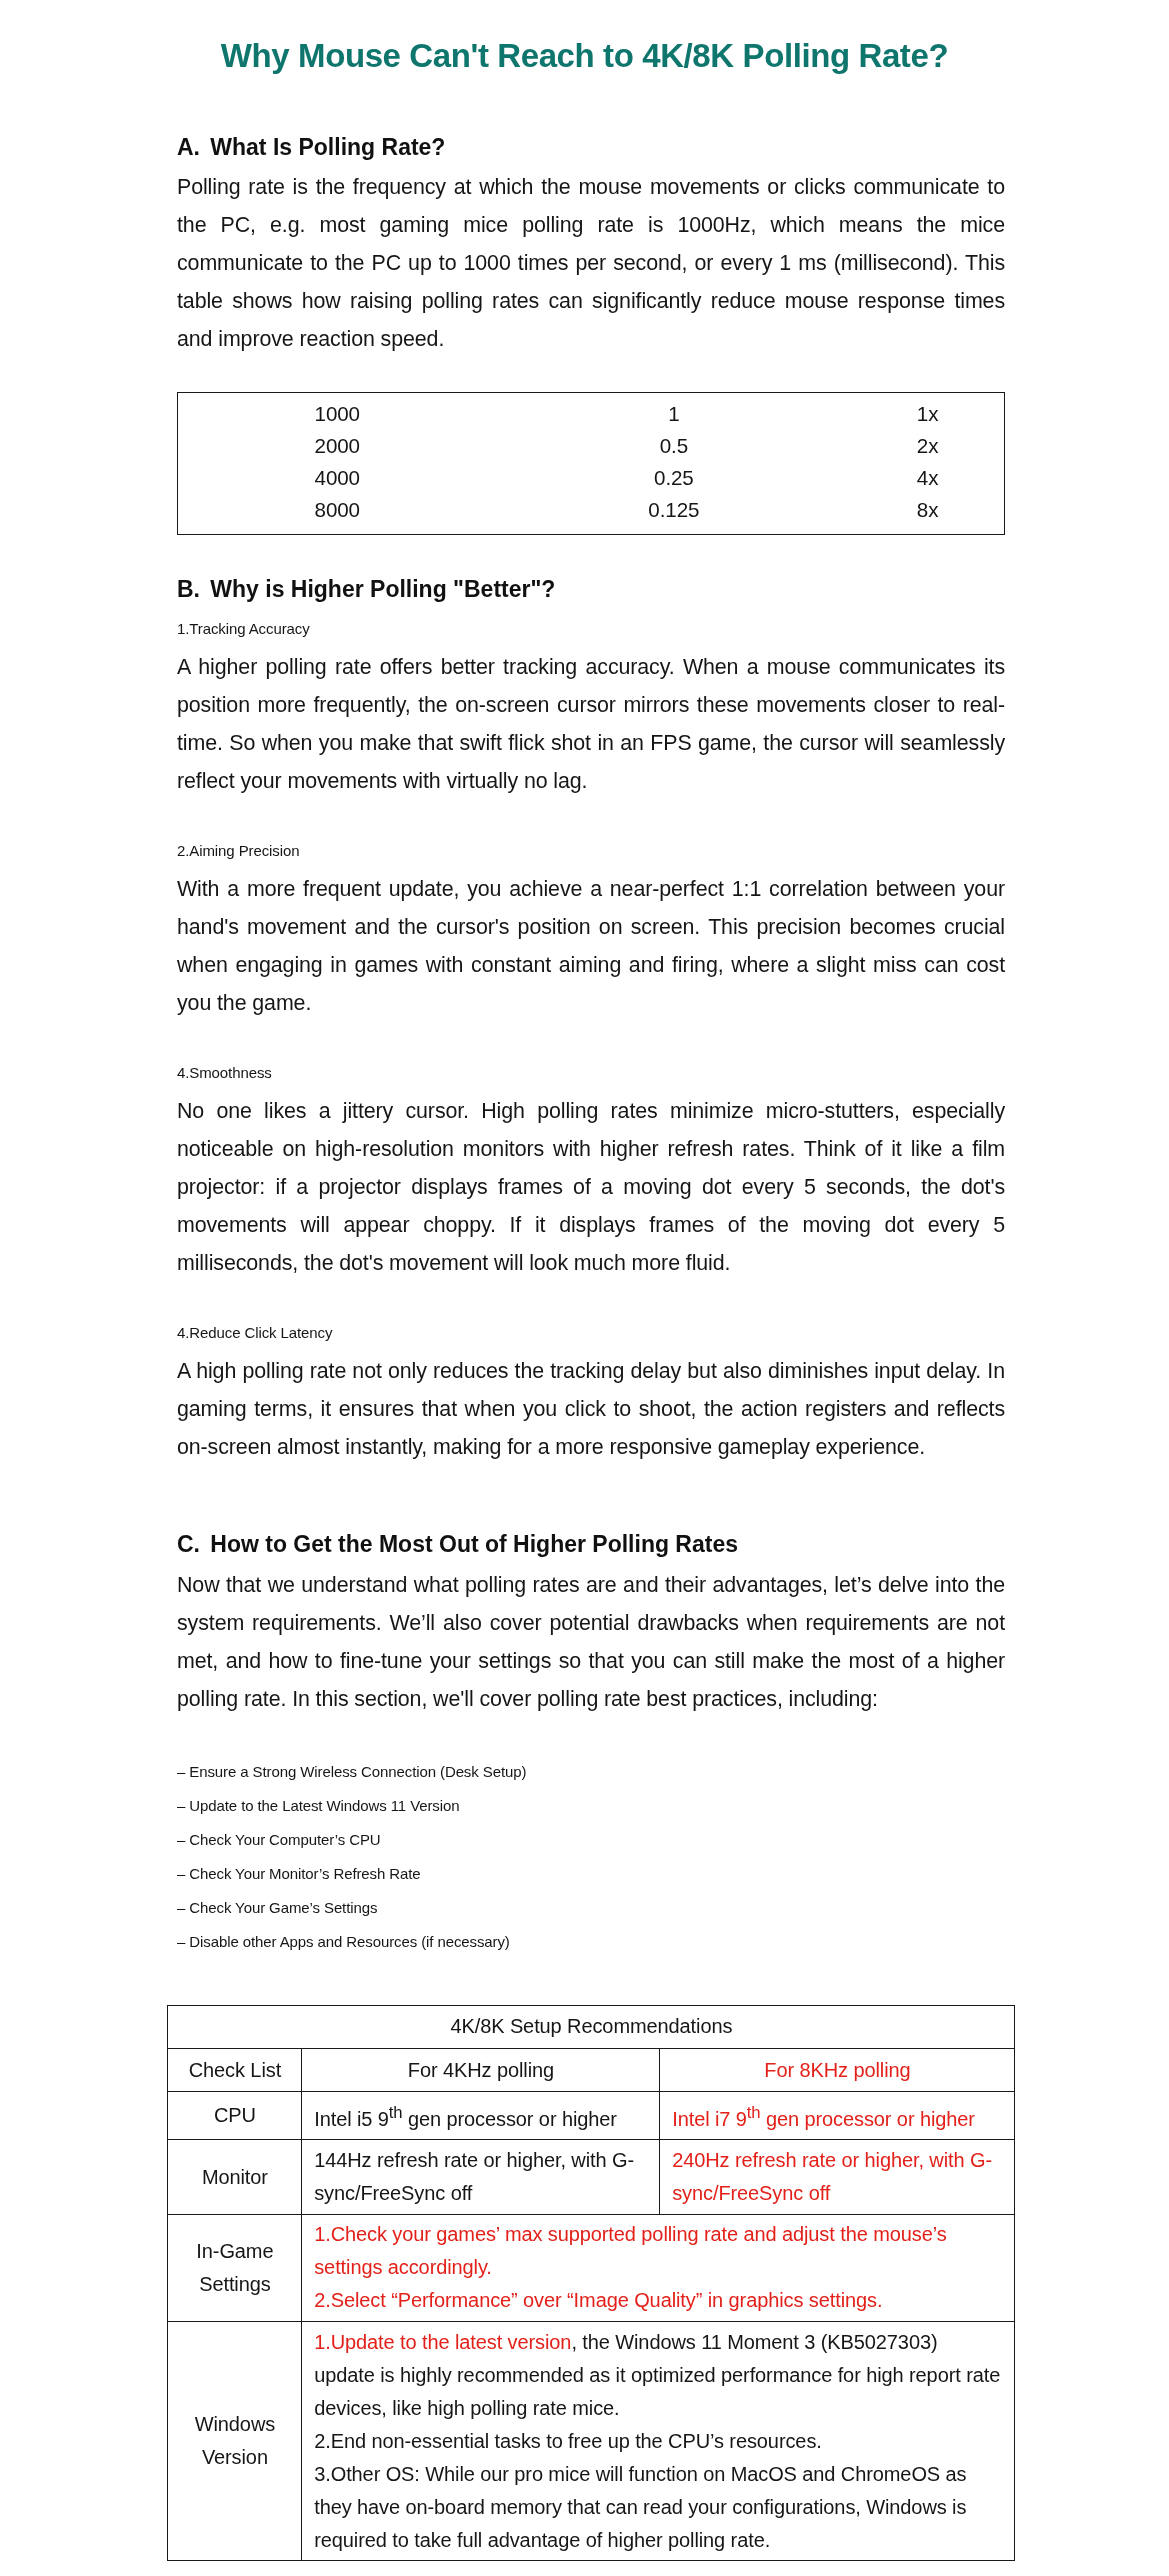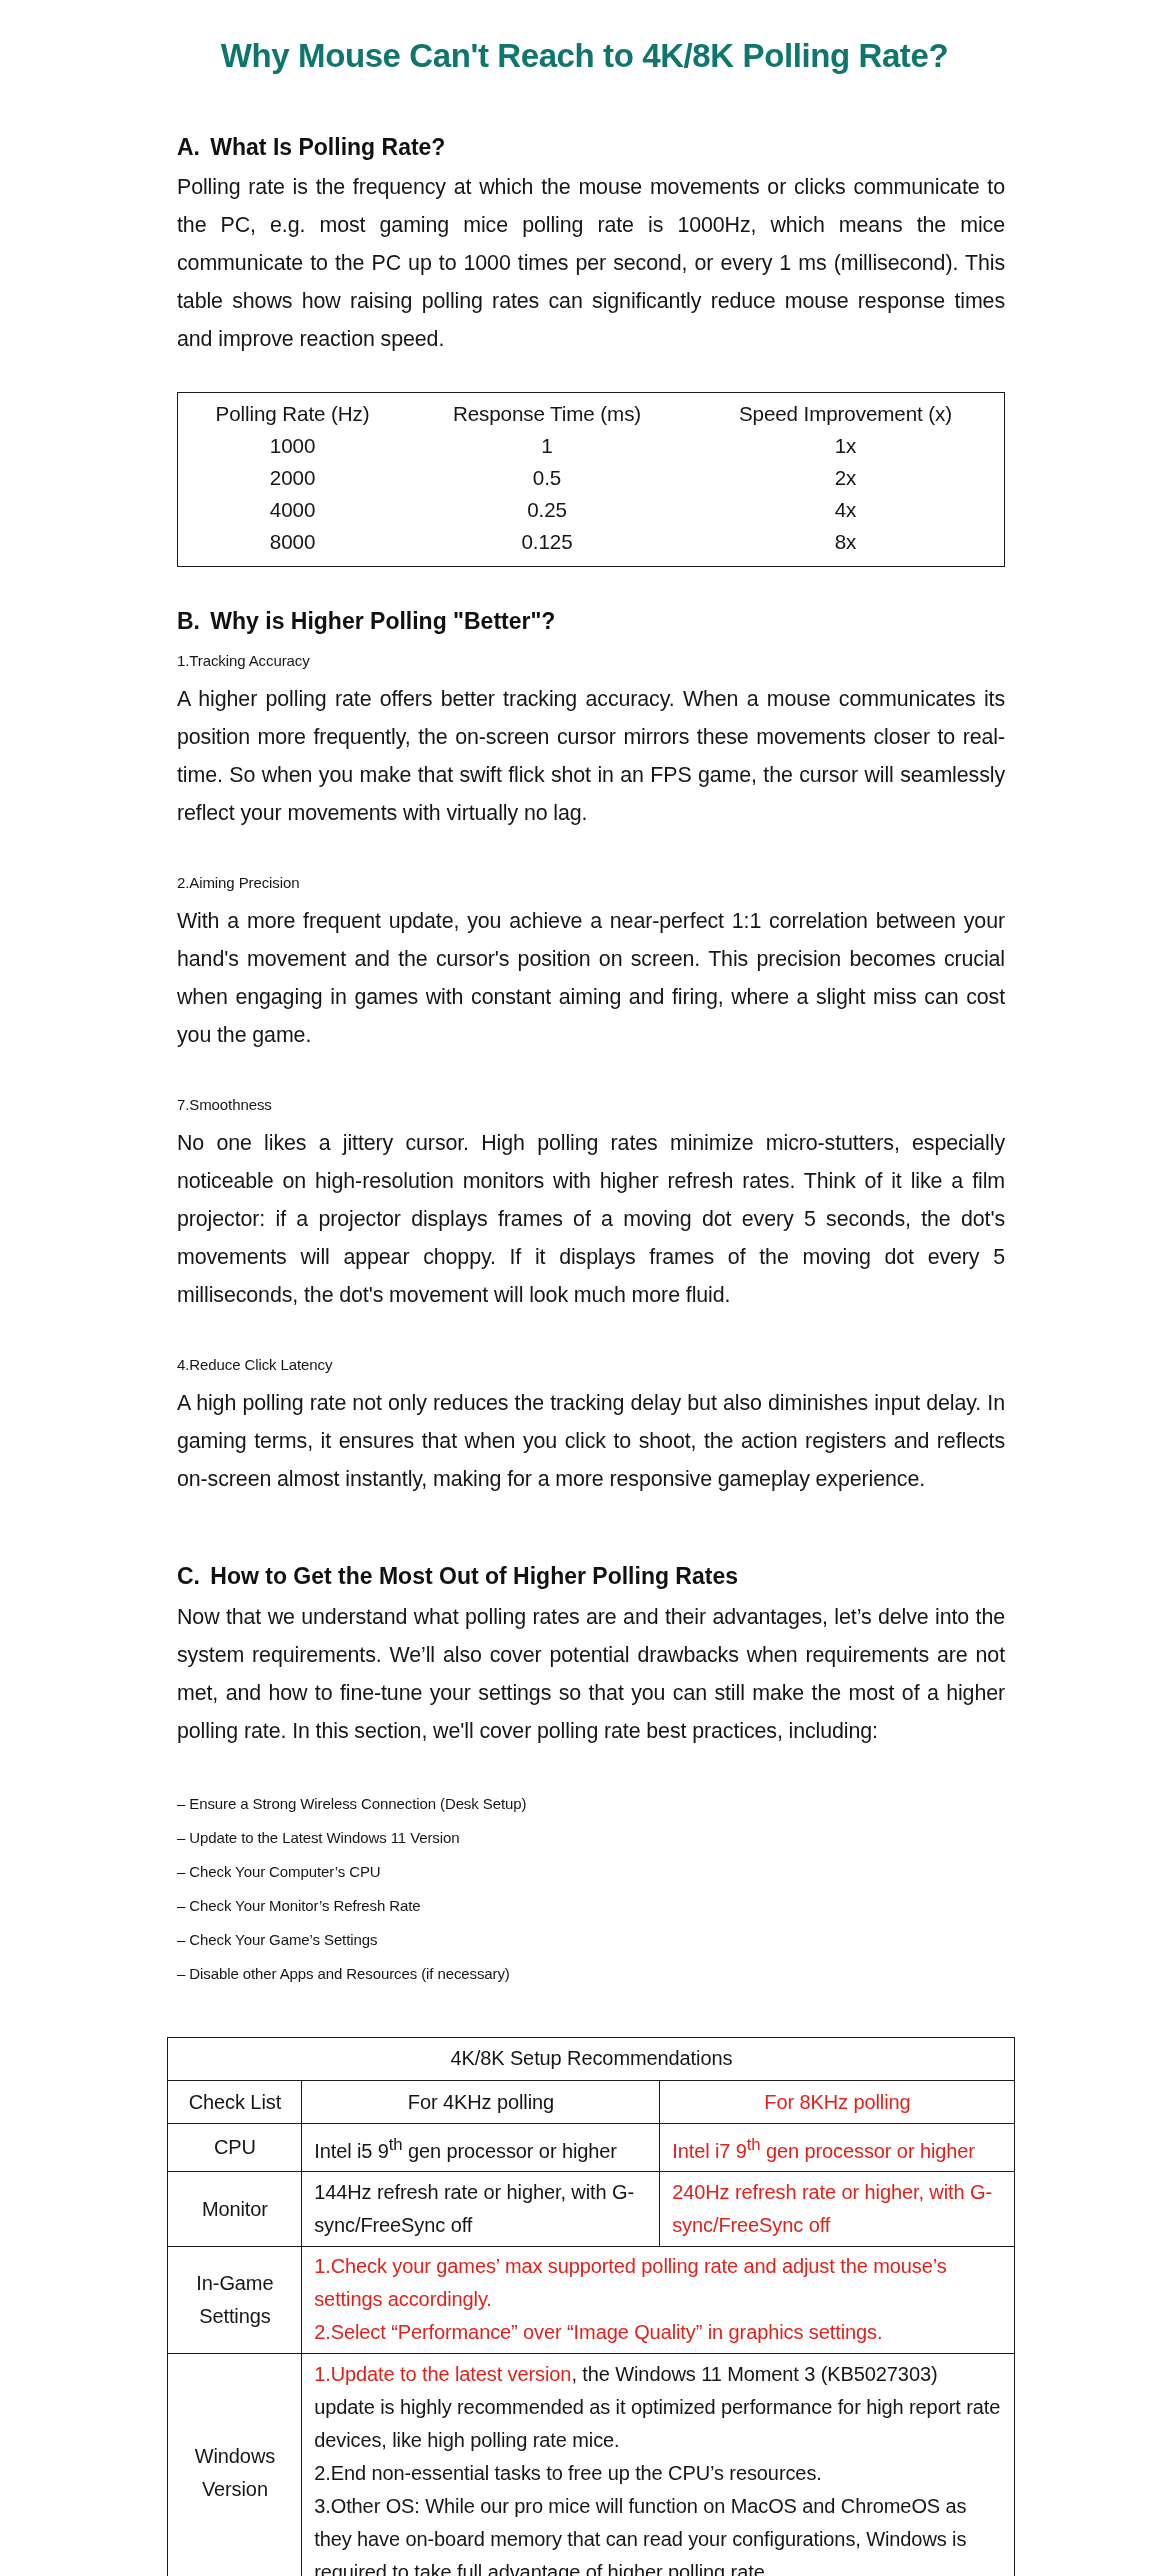--- a/index.html
+++ b/index.html
@@ -54,25 +54,20 @@
 
   <div class="content">
 
     <h2 class="sec-heading mt-a">
       <span class="letter">A.</span><span>What Is Polling Rate?</span>
     </h2>
     <p class="body">Polling rate is the frequency at which the mouse movements or clicks communicate to the PC, e.g. most gaming mice polling rate is 1000Hz, which means the mice communicate to the PC up to 1000 times per second, or every 1 ms (millisecond). This table shows how raising polling rates can significantly reduce mouse response times and improve reaction speed.</p>
 
     <table class="t1">
       <tbody>
-          <tr>
-        <td>Polling Rate (Hz)</td>
-        <td>Response Time (ms)</td>
-        <td>Speed Improvement (x)</td>
-      </tr>
       <tr>
         <td>1000</td>
         <td>1</td>
         <td>1x</td>
       </tr>
       <tr>
         <td>2000</td>
         <td>0.5</td>
         <td>2x</td>
       </tr>
@@ -94,21 +89,21 @@
     </h2>
     <div>
       <p class="item-title">1.Tracking Accuracy</p>
       <p class="body">A higher polling rate offers better tracking accuracy. When a mouse communicates its position more frequently, the on-screen cursor mirrors these movements closer to real-time. So when you make that swift flick shot in an FPS game, the cursor will seamlessly reflect your movements with virtually no lag.</p>
     </div>
     <div class="item">
       <p class="item-title">2.Aiming Precision</p>
       <p class="body">With a more frequent update, you achieve a near-perfect 1:1 correlation between your hand's movement and the cursor's position on screen. This precision becomes crucial when engaging in games with constant aiming and firing, where a slight miss can cost you the game.</p>
     </div>
     <div class="item">
-      <p class="item-title">7.Smoothness</p>
+      <p class="item-title">4.Smoothness</p>
       <p class="body">No one likes a jittery cursor. High polling rates minimize micro-stutters, especially noticeable on high-resolution monitors with higher refresh rates. Think of it like a film projector: if a projector displays frames of a moving dot every 5 seconds, the dot's movements will appear choppy. If it displays frames of the moving dot every 5 milliseconds, the dot's movement will look much more fluid.</p>
     </div>
     <div class="item">
       <p class="item-title">4.Reduce Click Latency</p>
       <p class="body">A high polling rate not only reduces the tracking delay but also diminishes input delay. In gaming terms, it ensures that when you click to shoot, the action registers and reflects on-screen almost instantly, making for a more responsive gameplay experience.</p>
     </div>
 
     <h2 class="sec-heading mt-c" style="margin-top:65px;">
       <span class="letter">C.</span><span>How to Get the Most Out of Higher Polling Rates</span>
     </h2>

